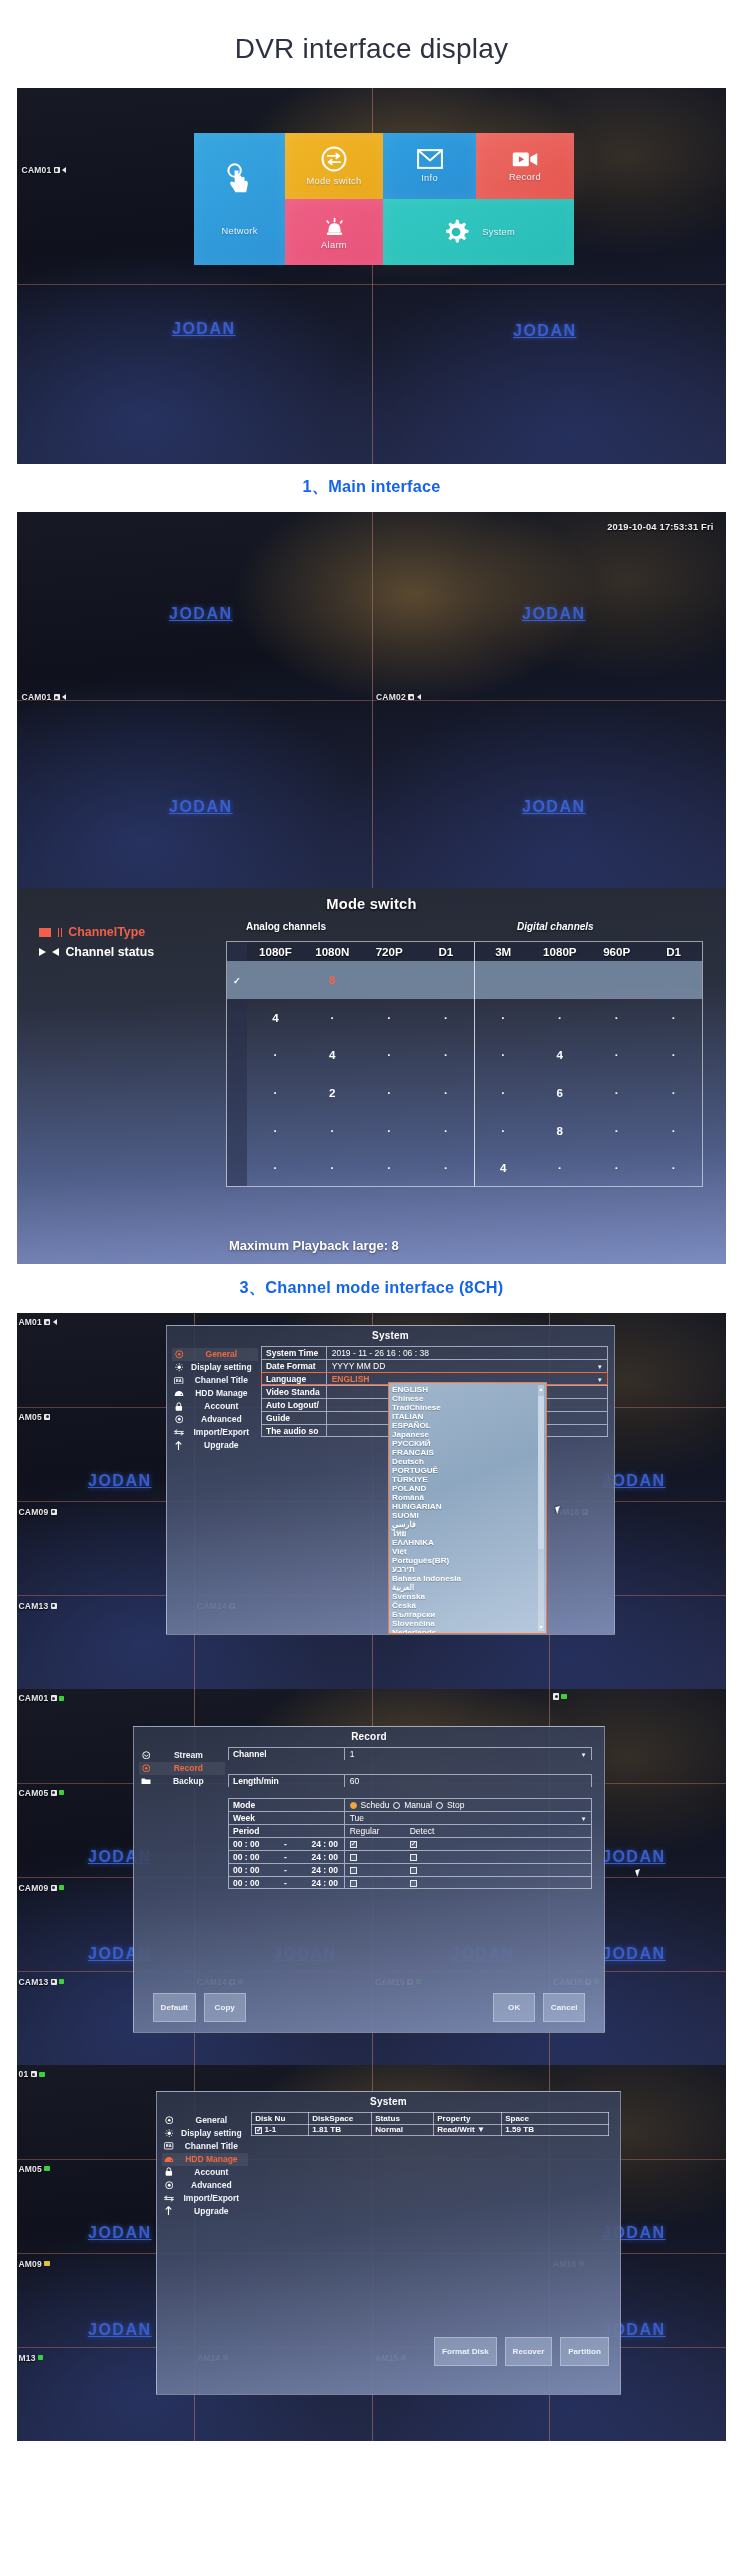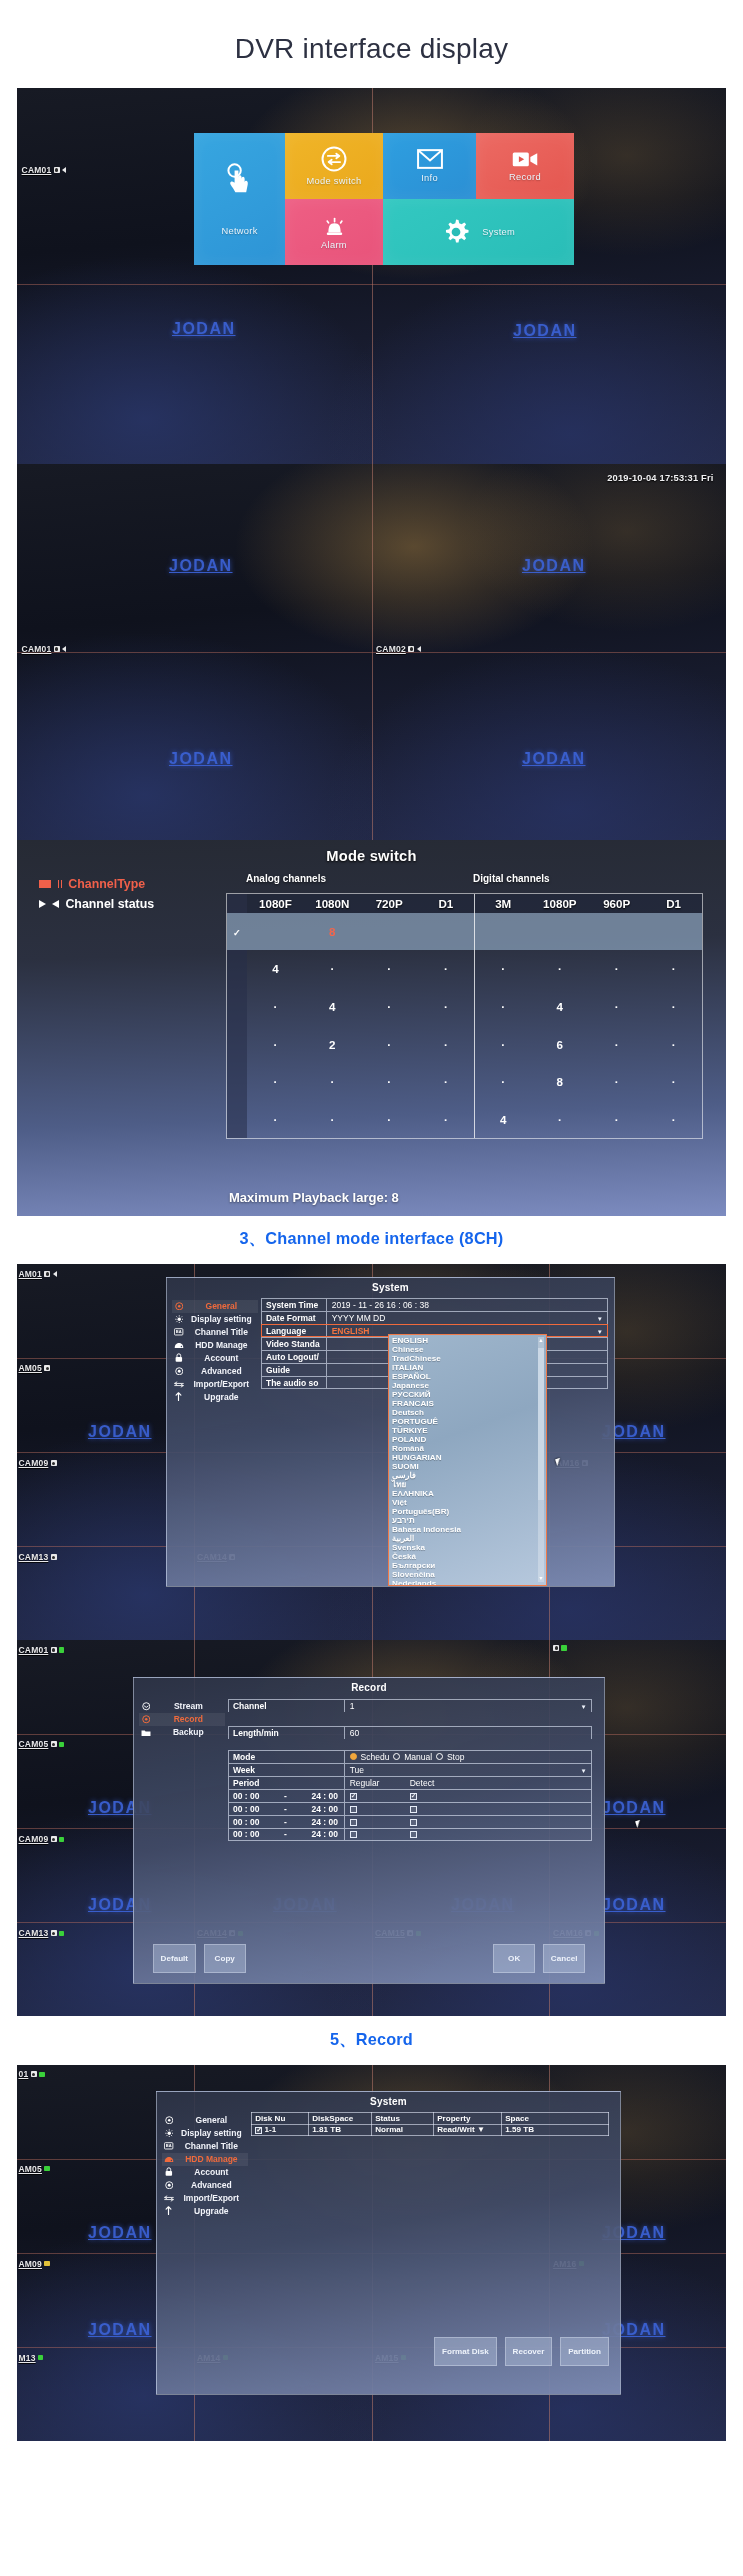--- a/index.html
+++ b/index.html
@@ -63,21 +63,20 @@
   }
   .cam-tag {
     position: absolute;
     color: #e8e8ea;
     font-size: 8.5px;
     font-weight: 700;
     letter-spacing: 0.2px;
     display: flex; align-items: center; gap: 2.3px;
     text-shadow: 0 0.8px 1.5px #000;
     white-space: nowrap;
-    text-decoration: underline;
   }
   .ico-rec {
     display: inline-block; width: 6.2px; height: 6.2px;
     background: #e9e9ea; border-radius: 0.8px;
     position: relative;
   }
   .ico-rec::after {
     content: ""; position: absolute; inset: 1.5px;
     background: #2b2b2b; border-radius: 50%;
   }
@@ -132,21 +131,21 @@
   .ms-legend .l1 { color:#f0604a; display:flex; align-items:center; gap:6.2px; }
   .ms-legend .l2 { color:#fff; display:flex; align-items:center; gap:6.2px; }
   .sw-box { width:12.4px; height:8.5px; background:#f0604a; display:inline-block; }
   .sw-bars { display:inline-flex; gap:1.5px; }
   .sw-bars i { width:1.5px; height:8.5px; background:#f0604a; display:block; }
   .tri-r { width:0;height:0;border-top:4.6px solid transparent;border-bottom:4.6px solid transparent;border-left:7px solid #fff; }
   .tri-l { width:0;height:0;border-top:4.6px solid transparent;border-bottom:4.6px solid transparent;border-right:7px solid #fff; }
 
   .grp-head { position:absolute; top:33px; font-size:10px; font-weight:700; text-shadow:0 0.8px 2.3px rgba(0,0,0,.6); }
   .grp-analog { left: 229px; }
-  .grp-digital { left: 456px; }
+  .grp-digital { left: 500px; font-style: italic; }
 
   .ms-table {
     position:absolute; left:209px; top:53px; width:477px; height:246px;
     border:0.8px solid rgba(255,255,255,.55);
     border-collapse: collapse;
   }
   .ms-table table { width:100%; height:100%; border-collapse:collapse; table-layout:fixed; }
   .ms-table th {
     font-size:11.6px; font-weight:700; color:#fff; height:18.6px;
     background: rgba(30,36,56,.55);
@@ -288,20 +287,21 @@
             <path fill="#fff" d="M18 2 l3.2 .55 .9 4.2 3.1 1.3 3.5-2.4 2.3 2.3 -2.4 3.5 1.3 3.1 4.2 .9 0 3.2 -4.2 .9 -1.3 3.1 2.4 3.5 -2.3 2.3 -3.5-2.4 -3.1 1.3 -.9 4.2 -3.2 0 -.9-4.2 -3.1-1.3 -3.5 2.4 -2.3-2.3 2.4-3.5 -1.3-3.1 -4.2-.9 0-3.2 4.2-.9 1.3-3.1 -2.4-3.5 2.3-2.3 3.5 2.4 3.1-1.3 .9-4.2z"></path>
             <circle cx="18" cy="18" r="5.6" fill="#29bdb7"></circle>
           </svg>
           <span class="tlabel">System</span>
         </div>
       </div>
 
       <div class="wm" style="left:155px; top:232px;">JODAN</div>
       <div class="wm" style="left:496px; top:234px;">JODAN</div>
     </div>
+    <div class="caption">1、Main interface</div>
   </div>
 
   <div class="shot-wrap">
     <div class="shot">
       <div class="live-bg"></div>
       <div class="grid-line v" style="left:50%;"></div>
       <div class="grid-line h" style="top:50%;"></div>
 
       <div class="ts">2019-10-04 17:53:31 Fri</div>
 
@@ -820,21 +820,20 @@
             <div class="obtn">Copy</div>
           </div>
           <div style="display:flex; gap:7.7px;">
             <div class="obtn">OK</div>
             <div class="obtn">Cancel</div>
           </div>
         </div>
       </div>
       <div class="mouse" style="left:619px; top:180px;"></div>
     </div>
-    <div class="caption">5、Record</div>
   </div>
 
   <div class="shot-wrap">
     <div class="shot">
       <div class="live-bg"></div>
       <div class="grid-line v" style="left:25%;"></div>
       <div class="grid-line v" style="left:50%;"></div>
       <div class="grid-line v" style="left:75%;"></div>
       <div class="grid-line h" style="top:25%;"></div>
       <div class="grid-line h" style="top:50%;"></div>

